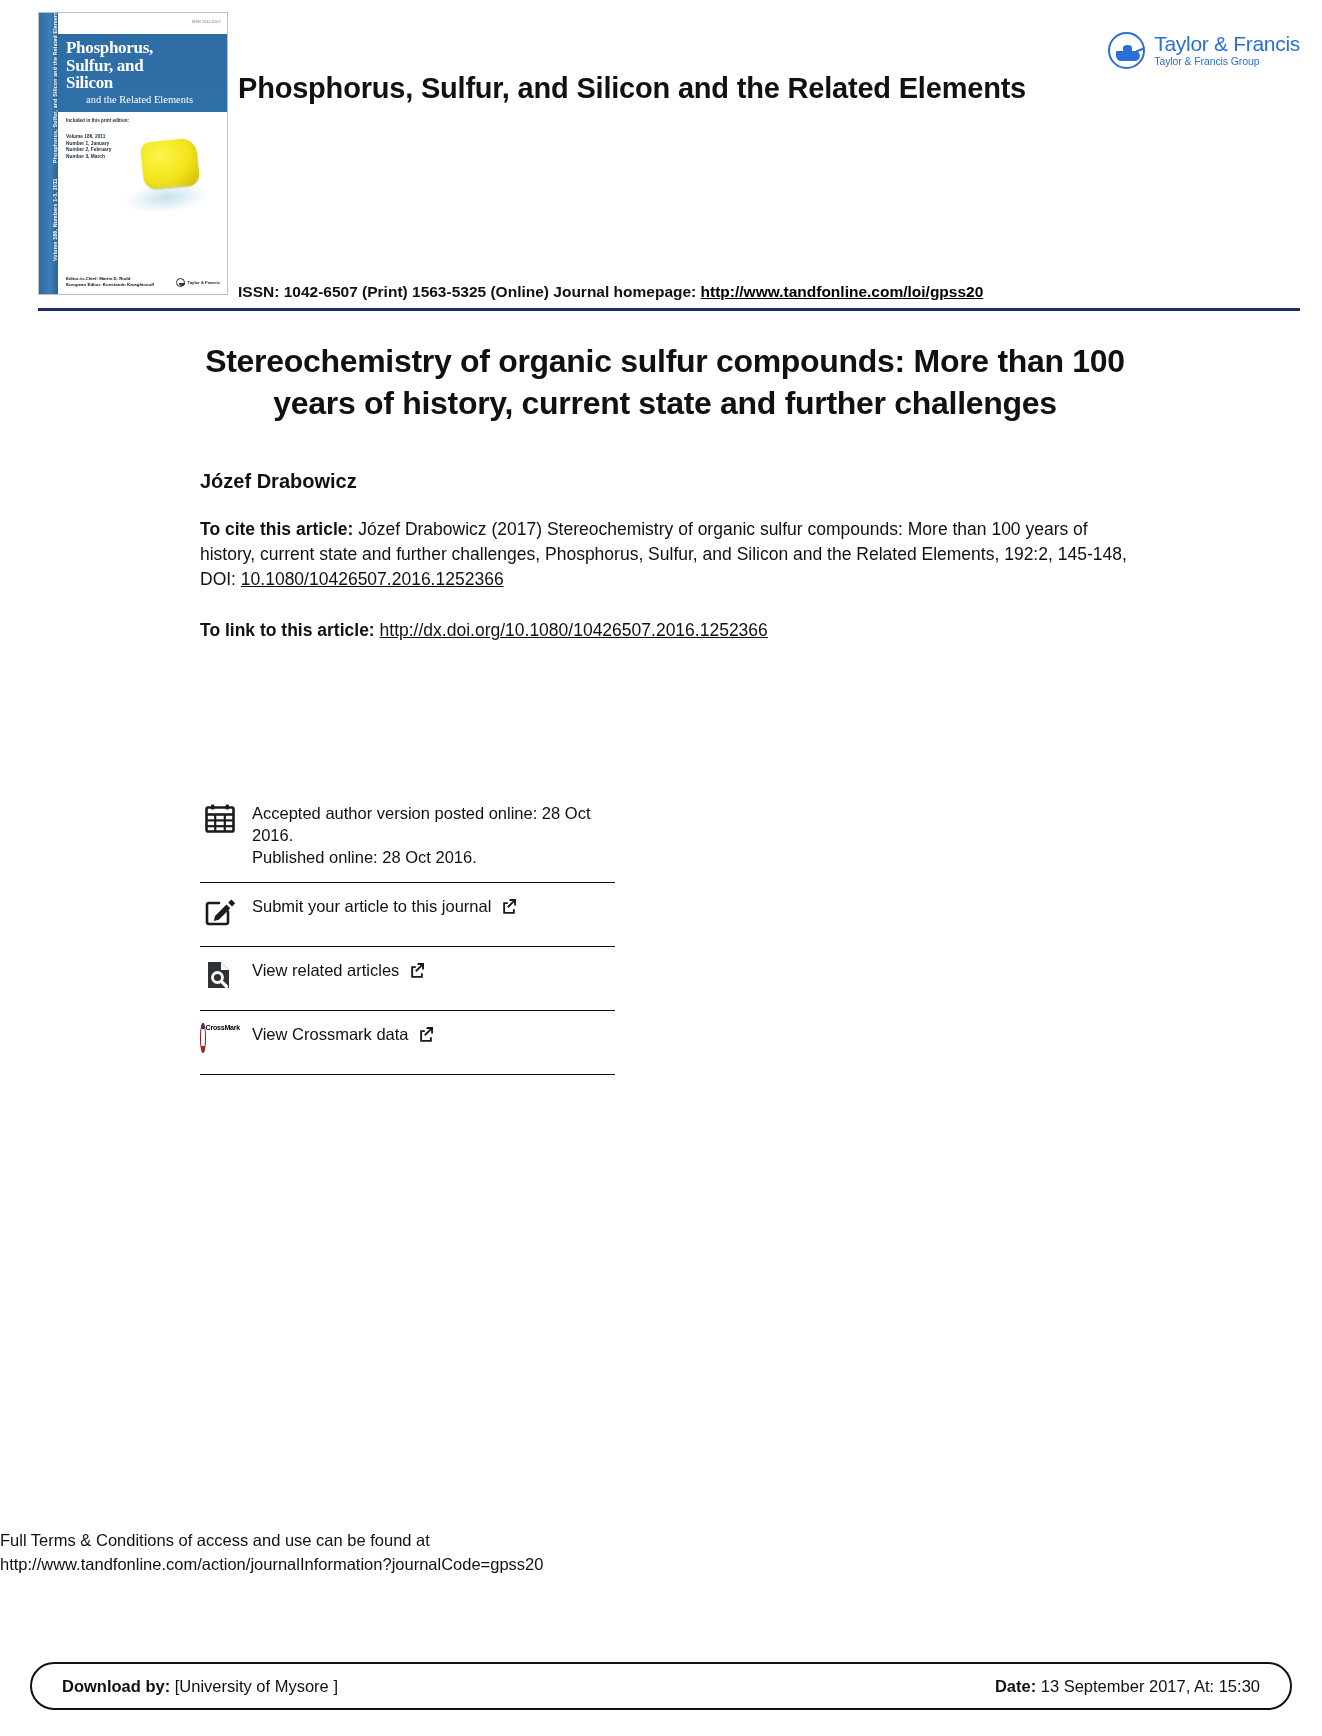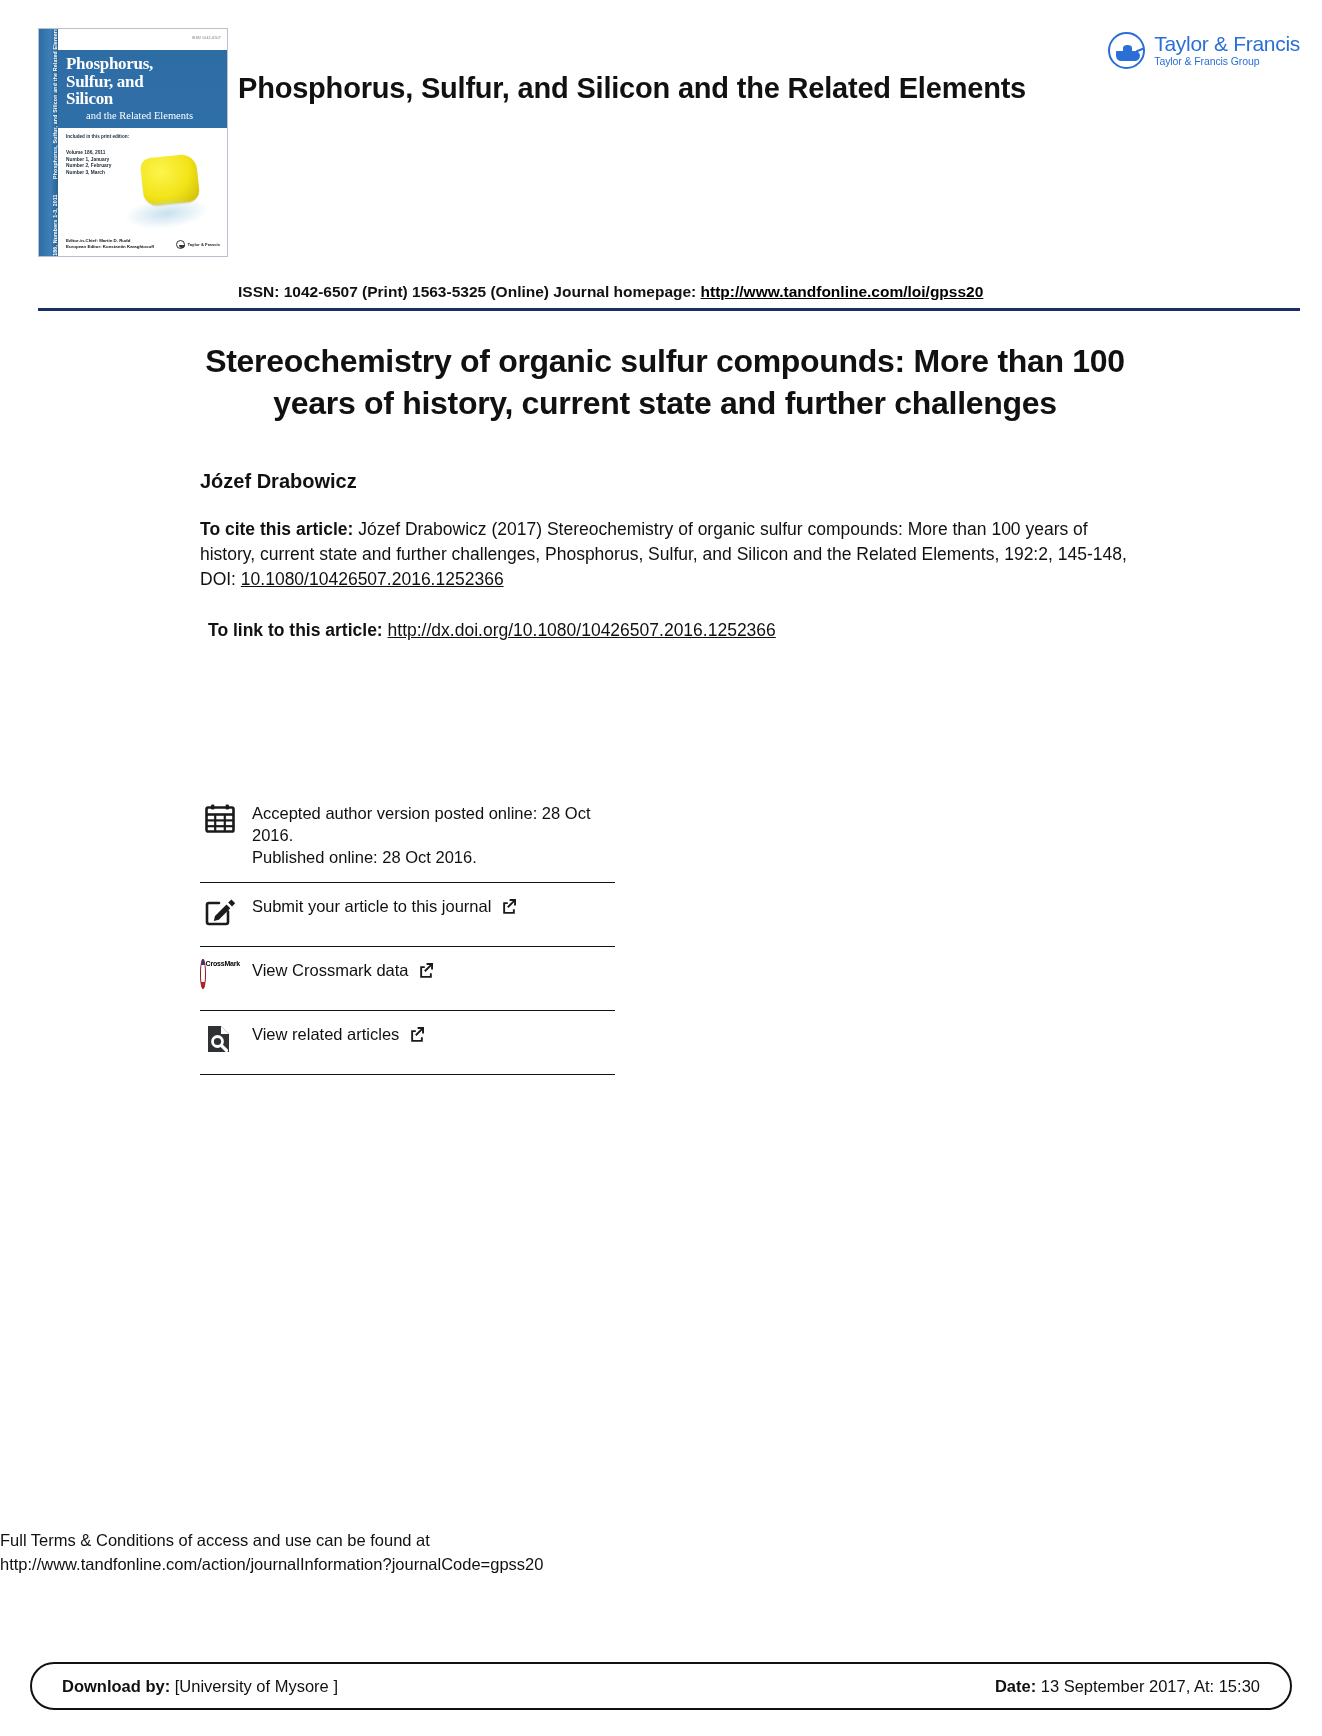--- a/index.html
+++ b/index.html
@@ -10,22 +10,22 @@
     font-family:"Liberation Sans", sans-serif;
     color:#000;
     position:relative;
     overflow:hidden;
   }
 
   
   .header { position:relative; height:300px; }
 
   .cover {
-    position:absolute; left:38px; top:28px;
-    width:190px; height:229px;
+    position:absolute; left:38px; top:12px;
+    width:190px; height:283px;
     background:#4d7c0f;
     border:1px solid #b9c2cc;
     overflow:hidden;
   }
   .cover-spine {
     position:absolute; left:0; top:0; bottom:0; width:19px;
     background:linear-gradient(90deg,#2e6ca4 0%, #3d7fb8 60%, #2a628f 100%);
   }
   .cover-spine span{
     display:block;
@@ -172,21 +172,21 @@
   .cite-block{
     margin-top:24px;
     font-size:17.5px; line-height:25px; color:#111;
   }
   .cite-block .lbl{ font-weight:bold; }
   .cite-block a{ color:#111; text-decoration:underline; }
   .link-block{
     margin-top:26px;
     font-size:17.5px; line-height:25px; color:#111;
   }
-  .link-block .lbl{ font-weight:bold;margin-left:8px; }
+  .link-block .lbl{ font-weight:bold; }
   .link-block a{ color:#111; text-decoration:underline; }
 
   
   .actions{
     position:absolute; left:200px; top:790px; width:415px;
   }
   .act-row{
     display:flex; align-items:flex-start;
     padding:10px 0 14px 0;
     border-bottom:1.6px solid #111;
@@ -333,55 +333,55 @@
         <svg width="16" height="16" viewBox="0 0 16 16" aria-hidden="true">
           <path d="M2.2 4.2 h4.6 v1.9 H4.1 v7.8 h7.8 v-2.7 h1.9 v4.6 H2.2 z" fill="#1b1b1b"></path>
           <path d="M8.6 1 H15 v6.4 h-1.9 V4.2 L7.5 9.9 6.1 8.5 11.8 2.9 H8.6 z" fill="#1b1b1b"></path>
         </svg>
       </span>
     </div>
   </div>
 
 
   <div class="act-row">
+    <div class="act-icon">
+      <svg width="32" height="32" viewBox="0 0 32 32" aria-hidden="true">
+        <path d="M4 3 h13 l8 8 v18 H4 z" fill="#2f3234"></path>
+        <path d="M17 3 l8 8 h-8 z" fill="#ffffff"></path>
+        <circle cx="13.5" cy="18.5" r="5" fill="none" stroke="#ffffff" stroke-width="2.8"></circle>
+        <line x1="17.3" y1="22.3" x2="22.5" y2="27.5" stroke="#ffffff" stroke-width="3.2" stroke-linecap="round"></line>
+      </svg>
+    </div>
+    <div class="act-txt">
+      <span>View related articles</span>
+      <span class="ext">
+        <svg width="16" height="16" viewBox="0 0 16 16" aria-hidden="true">
+          <path d="M2.2 4.2 h4.6 v1.9 H4.1 v7.8 h7.8 v-2.7 h1.9 v4.6 H2.2 z" fill="#1b1b1b"></path>
+          <path d="M8.6 1 H15 v6.4 h-1.9 V4.2 L7.5 9.9 6.1 8.5 11.8 2.9 H8.6 z" fill="#1b1b1b"></path>
+        </svg>
+      </span>
+    </div>
+  </div>
+
+  <div class="act-row">
     <div class="act-icon crossmark-icon">
       <div class="cm-badge"></div>
       <div class="cm-label">CrossMark</div>
     </div>
     <div class="act-txt">
       <span>View Crossmark data</span>
       <span class="ext">
         <svg width="16" height="16" viewBox="0 0 16 16" aria-hidden="true">
           <path d="M2.2 4.2 h4.6 v1.9 H4.1 v7.8 h7.8 v-2.7 h1.9 v4.6 H2.2 z" fill="#1b1b1b"></path>
           <path d="M8.6 1 H15 v6.4 h-1.9 V4.2 L7.5 9.9 6.1 8.5 11.8 2.9 H8.6 z" fill="#1b1b1b"></path>
         </svg>
       </span>
     </div>
   </div>
 
-  <div class="act-row">
-    <div class="act-icon">
-      <svg width="32" height="32" viewBox="0 0 32 32" aria-hidden="true">
-        <path d="M4 3 h13 l8 8 v18 H4 z" fill="#2f3234"></path>
-        <path d="M17 3 l8 8 h-8 z" fill="#ffffff"></path>
-        <circle cx="13.5" cy="18.5" r="5" fill="none" stroke="#ffffff" stroke-width="2.8"></circle>
-        <line x1="17.3" y1="22.3" x2="22.5" y2="27.5" stroke="#ffffff" stroke-width="3.2" stroke-linecap="round"></line>
-      </svg>
-    </div>
-    <div class="act-txt">
-      <span>View related articles</span>
-      <span class="ext">
-        <svg width="16" height="16" viewBox="0 0 16 16" aria-hidden="true">
-          <path d="M2.2 4.2 h4.6 v1.9 H4.1 v7.8 h7.8 v-2.7 h1.9 v4.6 H2.2 z" fill="#1b1b1b"></path>
-          <path d="M8.6 1 H15 v6.4 h-1.9 V4.2 L7.5 9.9 6.1 8.5 11.8 2.9 H8.6 z" fill="#1b1b1b"></path>
-        </svg>
-      </span>
-    </div>
-  </div>
-
 </div>
 
 <div class="terms">
   <div>Full Terms &amp; Conditions of access and use can be found at</div>
   <div>http://www.tandfonline.com/action/journalInformation?journalCode=gpss20</div>
 </div>
 
 <div class="dl-bar">
   <div>
     <b>Download by:</b><span> [University of Mysore ]</span>

